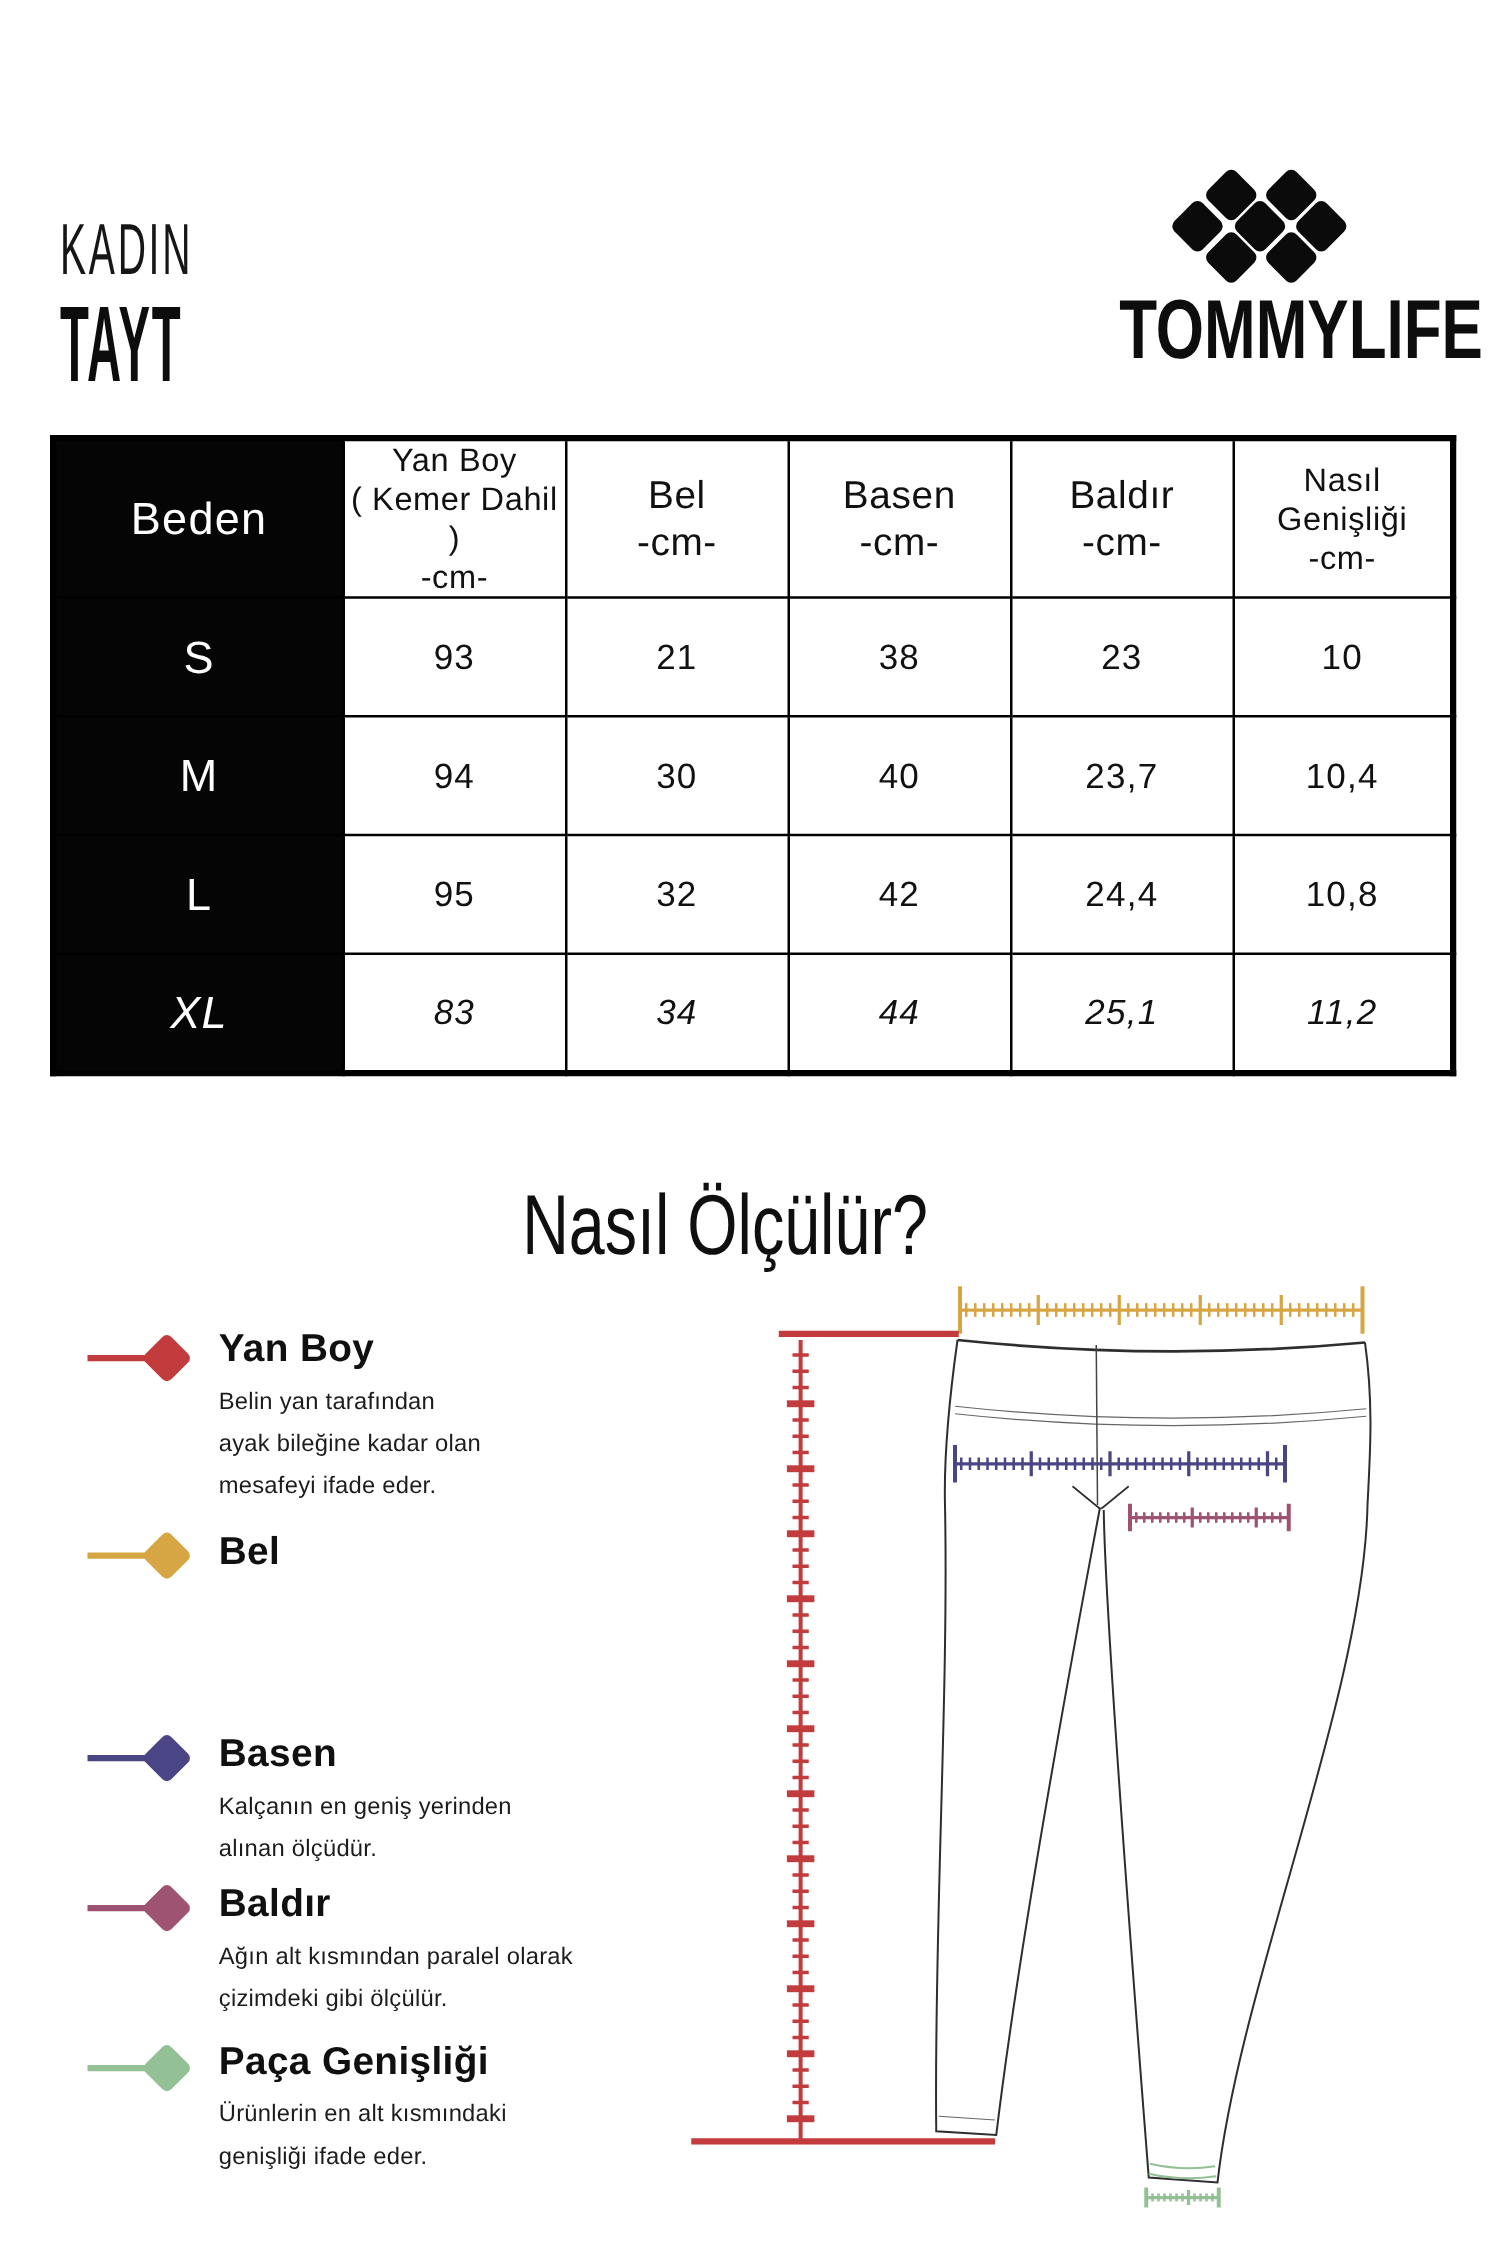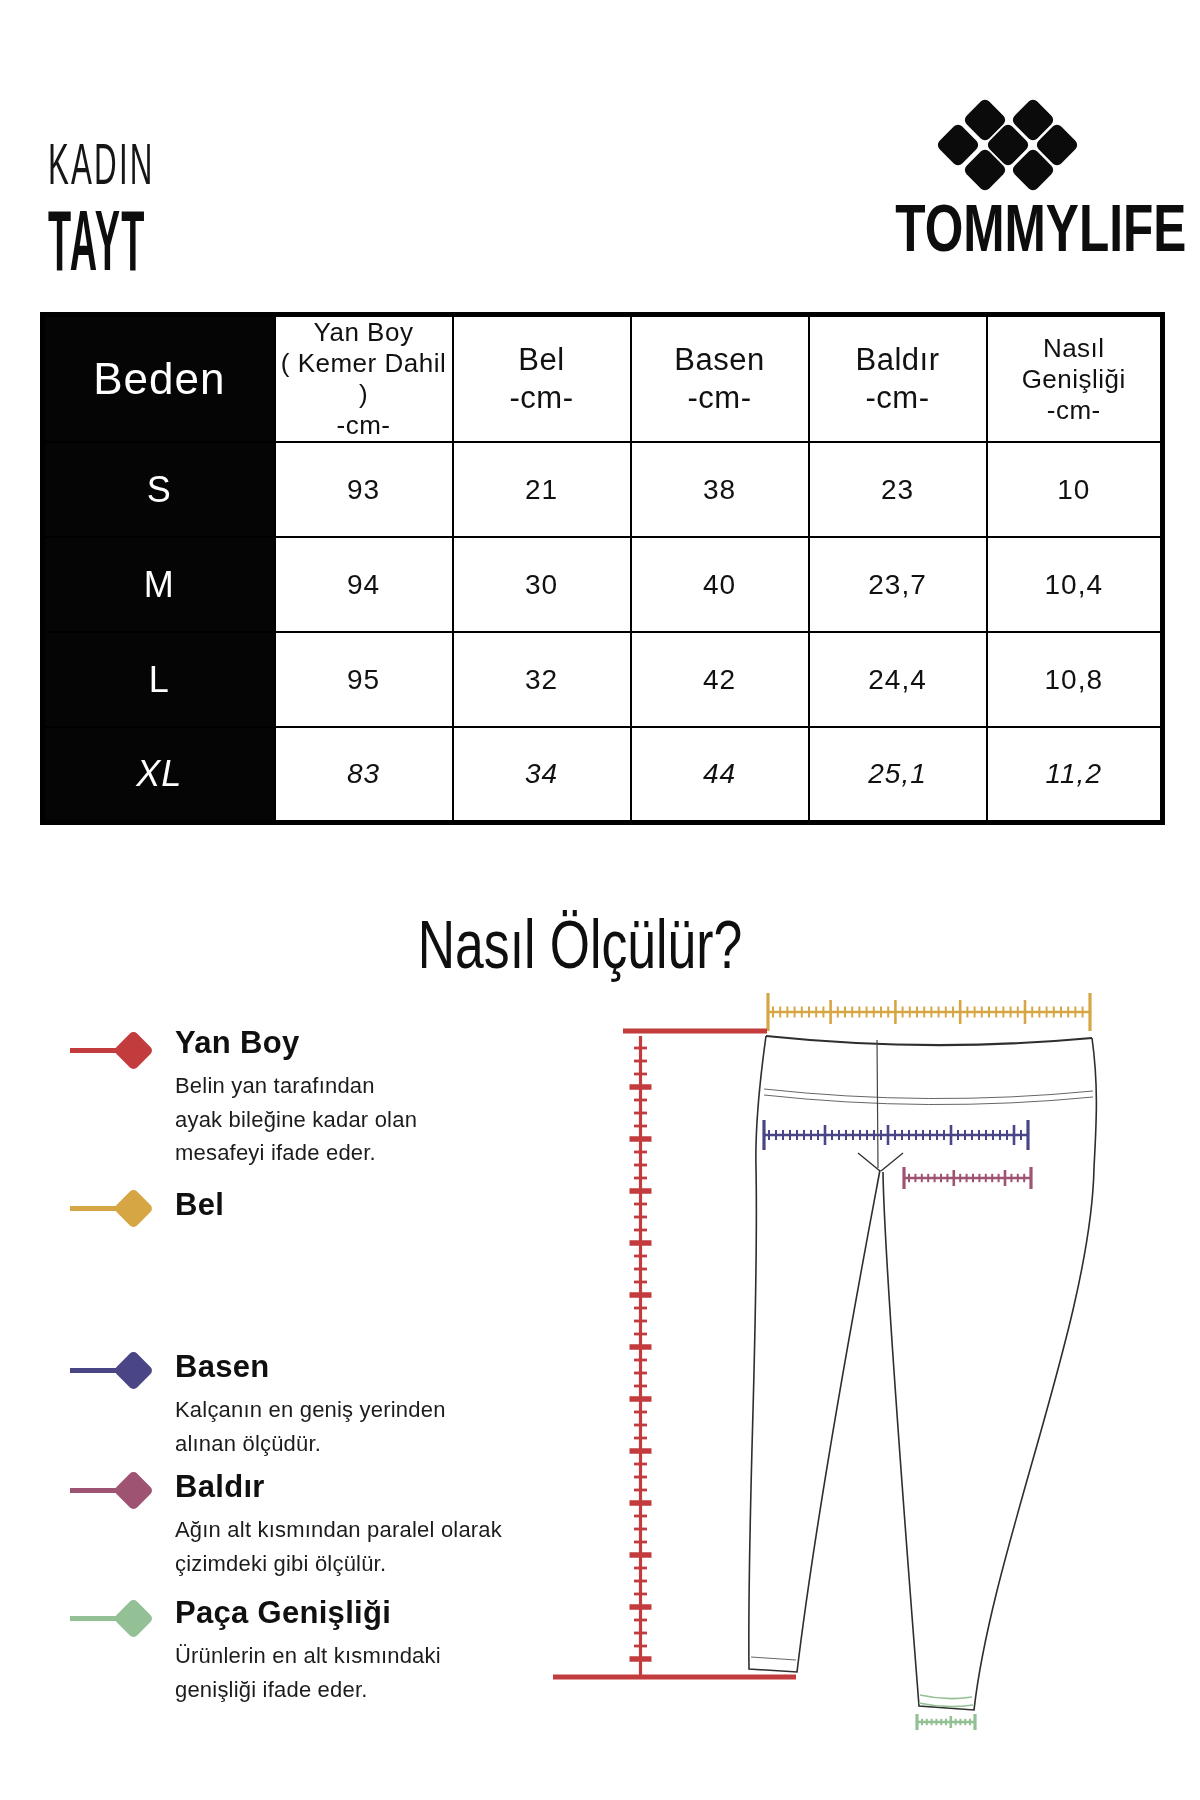--- a/index.html
+++ b/index.html
@@ -1,50 +1,50 @@
 <!DOCTYPE html>
 <html><head>
 <meta charset="utf-8">
 <style>
   html,body { margin:0; padding:0; background:#ffffff; }
   body { width:1200px; height:1800px; position:relative; font-family:"Liberation Sans", sans-serif; color:#111; }
-  .page { position:absolute; inset:0; overflow:hidden; }
+  .page { position:absolute; inset:0; overflow:hidden;margin-top:36px; }
 
   
   .brand-left { position:absolute; left:48px; top:132px; }
   .kadin { font-size:58px; line-height:64px; font-weight:400; letter-spacing:4px;
            transform:scaleX(0.54); transform-origin:left top; white-space:nowrap; color:#161616; }
   .tayt  { font-size:86px; line-height:88px; font-weight:700; letter-spacing:3px;
            transform:scaleX(0.44); transform-origin:left top; white-space:nowrap; color:#0d0d0d; }
 
   .logo { position:absolute; left:930px; top:92px; width:160px; height:110px; }
   .logo b { position:absolute; width:32px; height:32px; background:#0b0b0b; border-radius:6px; transform:rotate(45deg); }
   .brand-name { position:absolute; left:855px; top:193px; width:310px; text-align:center;
                 font-size:67px; line-height:70px; font-weight:700;
                 transform:scaleX(0.74); transform-origin:center top; white-space:nowrap; color:#0d0d0d; }
 
   
   .size-table { position:absolute; left:40px; top:312px; border-collapse:collapse; table-layout:fixed; border:5px solid #000; }
   .size-table th, .size-table td { border:2px solid #000; text-align:center; vertical-align:middle; padding:0; font-weight:400; }
-  .beden-cell   { background:#050505; color:#fff; font-size:44px; letter-spacing:1px; }
+  .beden-cell   { background:#050505; color:#fff; font-size:36px; letter-spacing:1px; }
   .size-label   { background:#050505; color:#fff; font-size:36px; letter-spacing:1px; }
   .cell-head    { font-size:26px; line-height:31px; white-space:pre-line; letter-spacing:0.5px; }
   .cell-head.big{ font-size:31px; line-height:38px; }
   .value-cell   { font-size:28px; padding-bottom:14px; letter-spacing:1px; }
 
   
   .howto-title { position:absolute; left:280px; top:904px; width:600px; text-align:center;
                  font-size:68px; line-height:80px; font-weight:400;
                  transform:scaleX(0.76); transform-origin:center top; white-space:nowrap; color:#0f0f0f; }
 
   .legend-item { position:absolute; left:60px; width:560px; }
   .lg-line    { position:absolute; left:10px; width:52px; height:5px; }
   .lg-diamond { position:absolute; left:59px; width:29px; height:29px; border-radius:5px; transform:rotate(45deg); }
   .lg-title   { margin-left:115px; font-size:31px; font-weight:700; line-height:37px; letter-spacing:0.3px; color:#101010; }
-  .lg-desc    { margin-left:115px; margin-top:8px; font-size:22px; line-height:33.5px;
+  .lg-desc    { margin-left:115px; margin-top:8px; font-size:19px; line-height:33.5px;
                 white-space:pre-line; color:#1c1c1c; letter-spacing:0.2px; }
 
   .diagram { position:absolute; left:0; top:0; pointer-events:none; }
 </style>
 </head>
 <body>
 
 <div class="page">
 
   <div class="brand-left">

